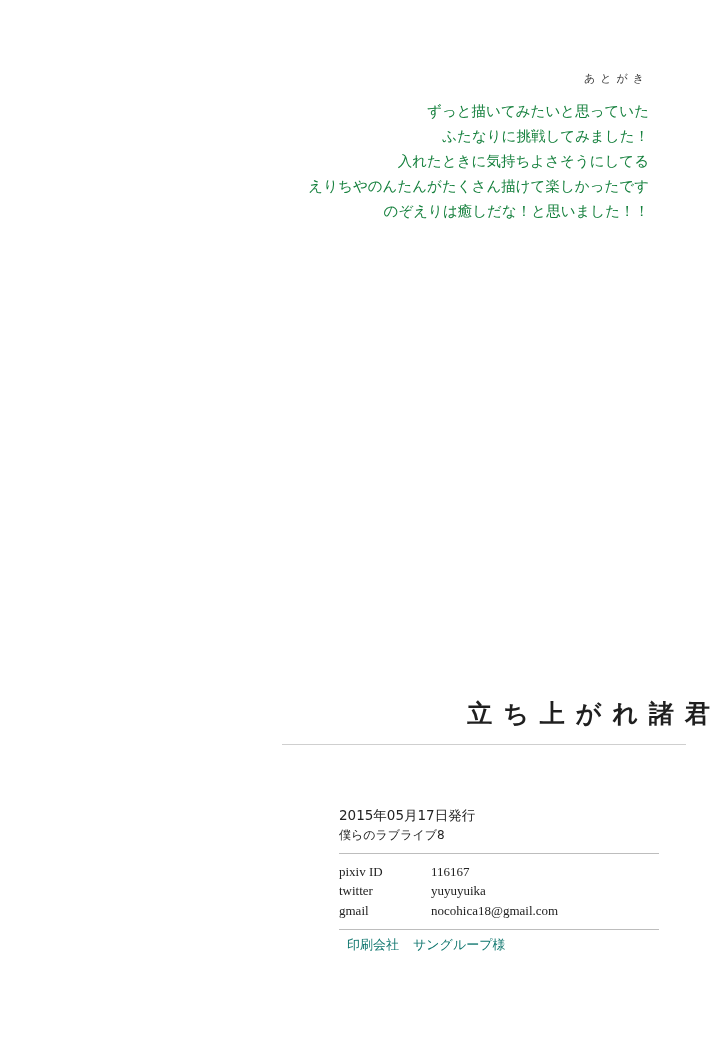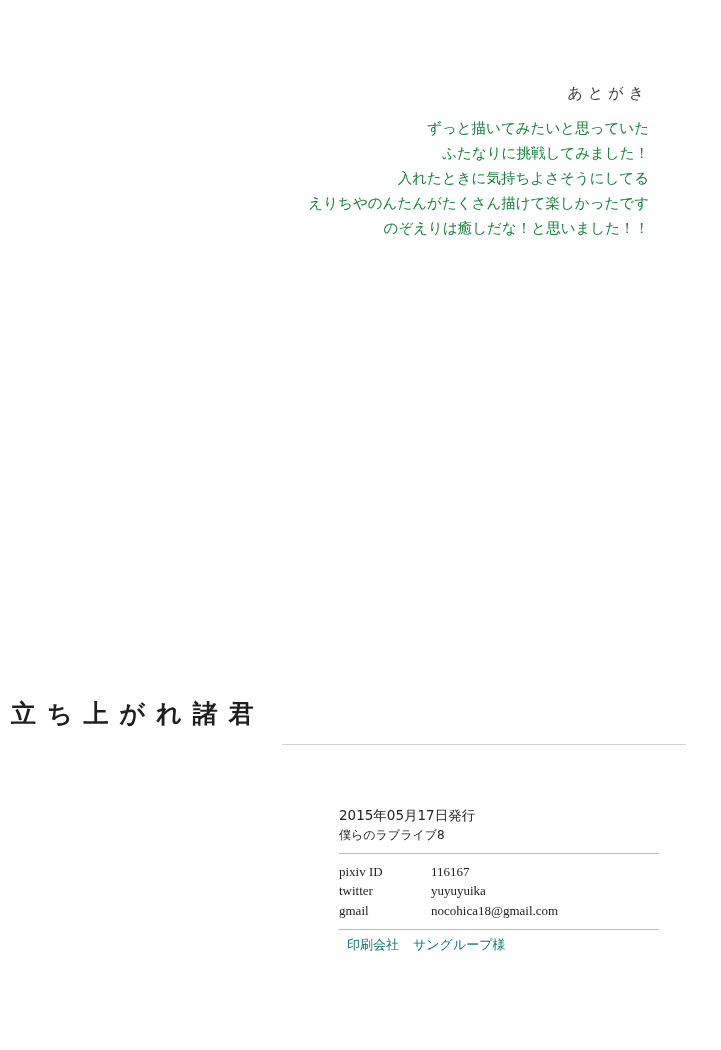--- a/index.html
+++ b/index.html
@@ -24,41 +24,40 @@
   }
 
   
   .afterword {
     position: absolute;
     right: 72px;
     top: 72px;
     text-align: right;
   }
   .afterword-title {
-    font-size: 15px;
+    font-size: 11px;
     letter-spacing: 5px;
     color: #3a3a3a;
     margin-bottom: 14px;
     line-height: 1.2;
-    margin-top: 12px;
   }
   .afterword-line {
     font-size: 14.5px;
     line-height: 1.72;
     color: #15803d;
     white-space: nowrap;
   }
 
   
   .colophon-title {
     position: absolute;
     left: 0;
     right: 0;
     top: 697px;
-    text-align: left;
+    text-align: right;
     font-family: "DejaVu Sans", sans-serif;
     font-size: 25px;
     font-weight: bold;
     letter-spacing: 11px;
     color: #1f1f1f;
     text-indent: 11px;
   }
   .title-rule {
     position: absolute;
     left: 282px;

